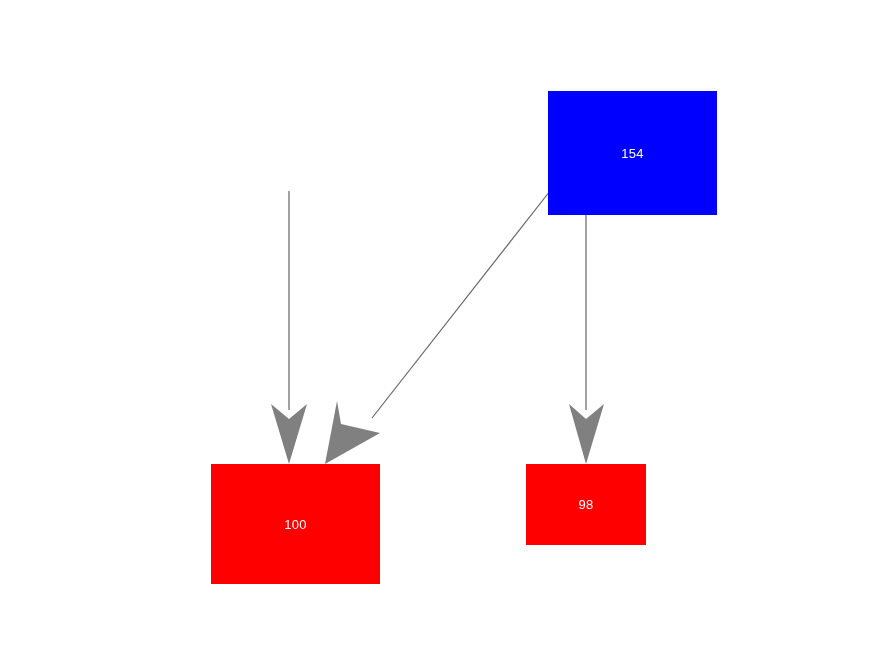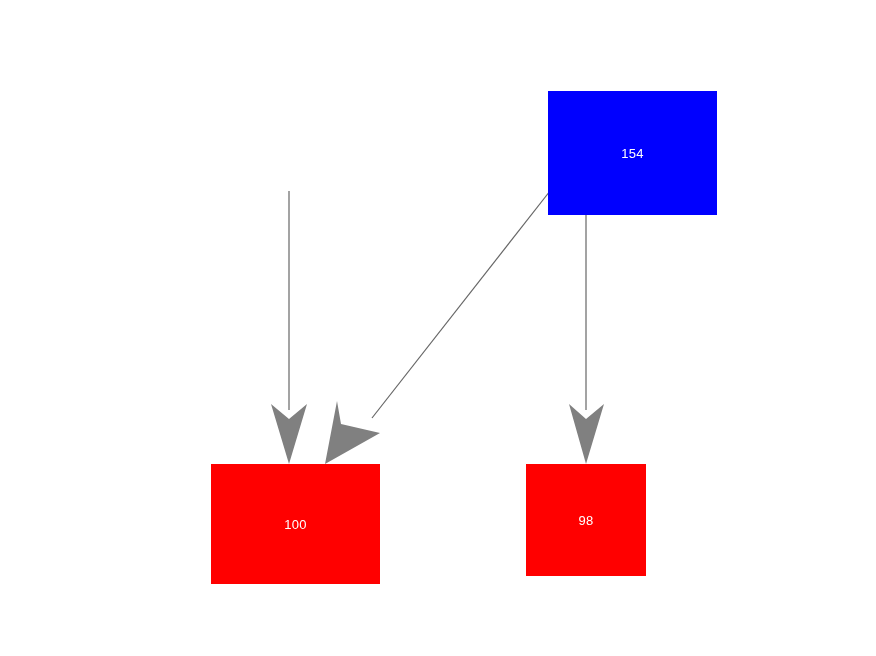--- a/index.html
+++ b/index.html
@@ -67,17 +67,17 @@
 
 
   <div class="node" style="left:501px; top:91px; width:169px; height:124px; background:#0000ff;margin-left:47px;">
     <span class="node-label">154</span>
   </div>
 
   <div class="node" style="left:211px; top:464px; width:169px; height:120px; background:#ff0000;">
     <span class="node-label">100</span>
   </div>
 
-  <div class="node" style="left:526px; top:464px; width:120px; height:112px; background:#ff0000;">
+  <div class="node" style="left:526px; top:464px; width:120px; height:81px; background:#ff0000;">
     <span class="node-label">98</span>
   </div>
 
 </div>
 
 </body></html>

